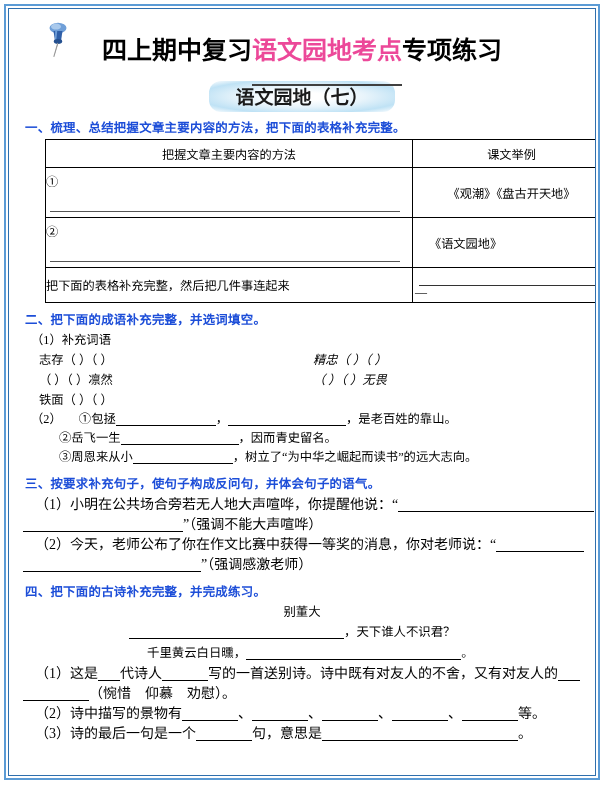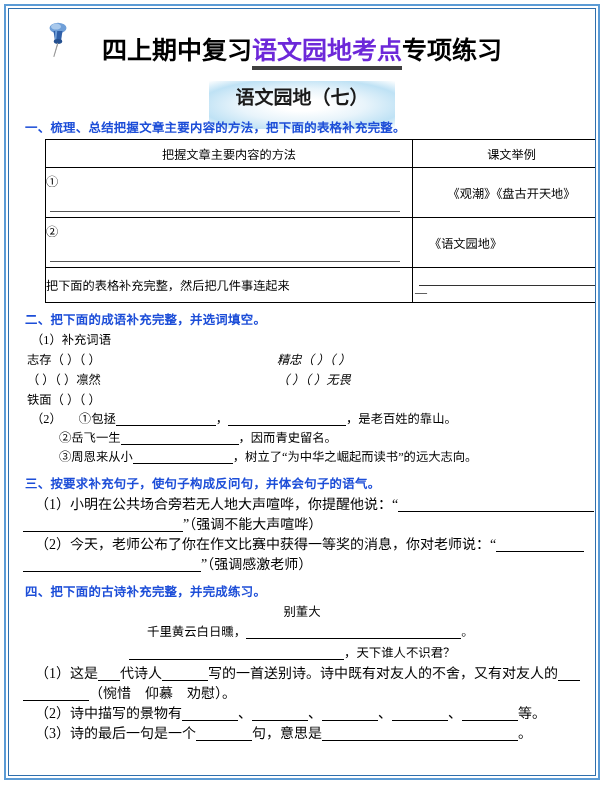--- a/index.html
+++ b/index.html
@@ -61,38 +61,38 @@
     font-family: "DejaVu Sans", "Liberation Sans", sans-serif;
     font-weight: bold;
     font-size: 25px;
     letter-spacing: 0px;
     line-height: 44px;
     color: #000000;
     padding-top: 14px;
     white-space: nowrap;
   }
   .main-title .red {
-    color: #6d28d9;
-    border-bottom: 4px solid #404040;
-    padding-bottom: 1px;
+    color: #ec4899;
+    border-bottom: 2px solid #404040;
+    padding-bottom: 19px;
   }
 
   .subtitle-wrap {
     text-align: center;
     margin-top: -2px;
     height: 30px;
   }
   .subtitle {
     display: inline-block;
     font-family: "DejaVu Sans", "Liberation Sans", sans-serif;
     font-weight: bold;
     font-size: 19px;
     color: #1a1a1a;
-    padding: 1px 26px 20px 26px;
-    border-radius: 0;
+    padding: 1px 26px 3px 26px;
+    border-radius: 12px;
     background: radial-gradient(ellipse at center, #ffffff 18%, #e8f4fb 48%, #bfe2f5 78%, #ffffff 100%);
   }
 
   
   .sec-heading {
     font-family: "DejaVu Sans", "Liberation Sans", sans-serif;
     font-weight: bold;
     font-size: 12.4px;
     color: #1d4ed8;
     margin: 7px 0 3px 6px;
@@ -178,21 +178,22 @@
     margin-left: 18px;
   }
   .ln.indent0 { margin-left: 12px; }
   .ln.indent2 { margin-left: 40px; }
 
   
   .idiom-row {
     display: flex;
     font-size: 12.3px;
     line-height: 20px;
-    margin-left: 8px;
+    margin-left: 20px;
+    gap: 24px;
   }
   .idiom-col-l { width: 250px; }
   .idiom-col-r { width: 250px; font-style: italic; }
 
   
   .u {
     display: inline-block;
     border-bottom: 1px solid #000;
     vertical-align: -3px;
   }
@@ -337,25 +338,25 @@
     <span>（2）</span><span>今天，老师公布了你在作文比赛中获得一等奖的消息，你对老师说：“</span><span class="u u9"></span>
   </div>
   <div class="q-line cont">
     <span class="u u18"></span><span>”（强调感激老师）</span>
   </div>
 
   <div class="sec-heading">四、把下面的古诗补充完整，并完成练习。</div>
 
   <div class="poem-title">别董大</div>
 
+  <div class="poem-line l2">
+    <span class="u u22"></span><span>，天下谁人不识君？</span>
+  </div>
   <div class="poem-line l1">
     <span>千里黄云白日曛，</span><span class="u u22"></span><span>。</span>
-  </div>
-  <div class="poem-line l2">
-    <span class="u u22"></span><span>，天下谁人不识君？</span>
   </div>
 
   <div class="q-line">
     <span>（1）</span><span>这是</span><span class="u u3"></span><span>代诗人</span><span class="u u5"></span><span>写的一首送别诗。诗中既有对友人的不舍，又有对友人的</span><span class="u u3"></span>
   </div>
   <div class="q-line cont">
     <span class="u u7"></span><span>（惋惜　仰慕　劝慰）。</span>
   </div>
 
   <div class="q-line">

